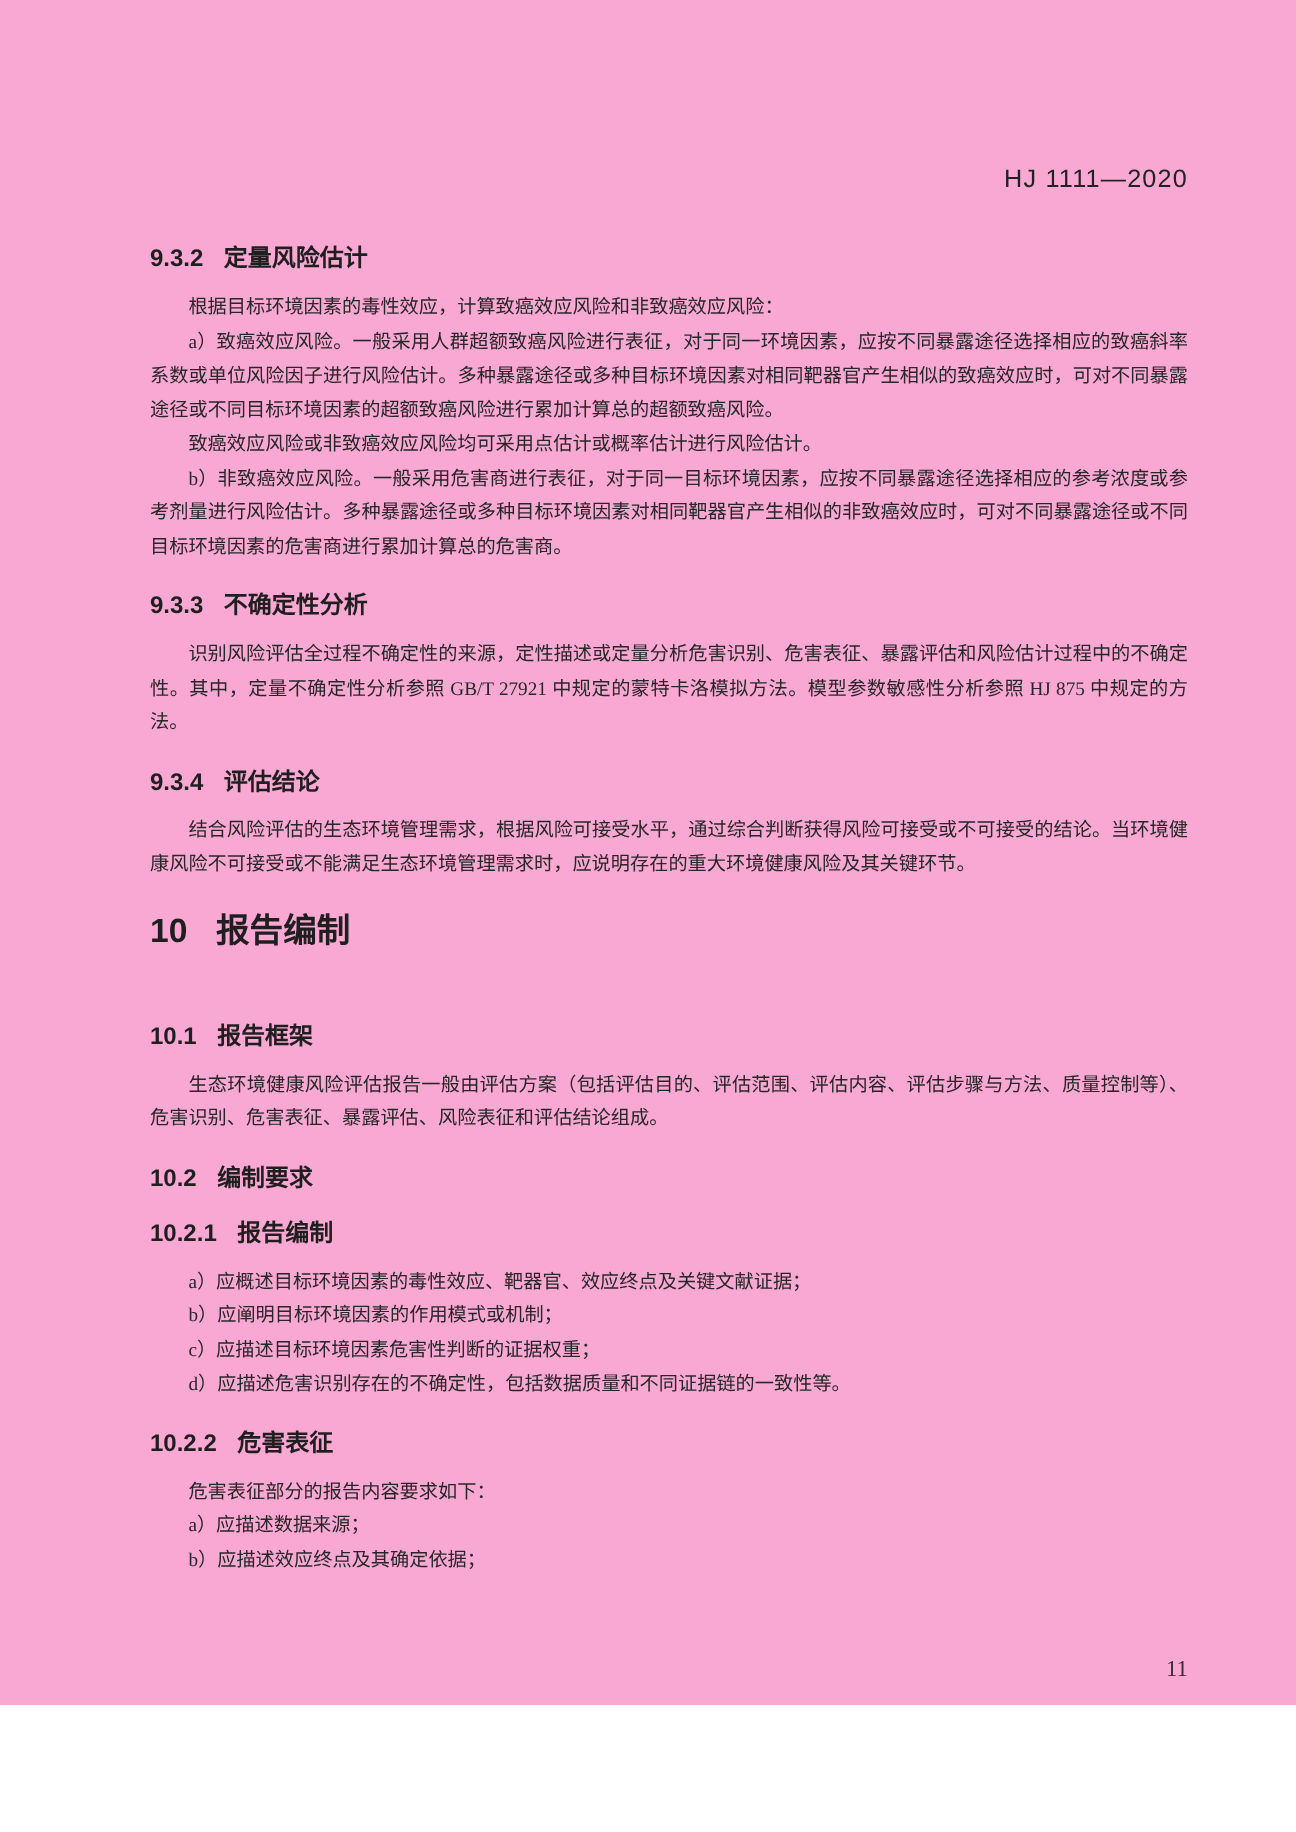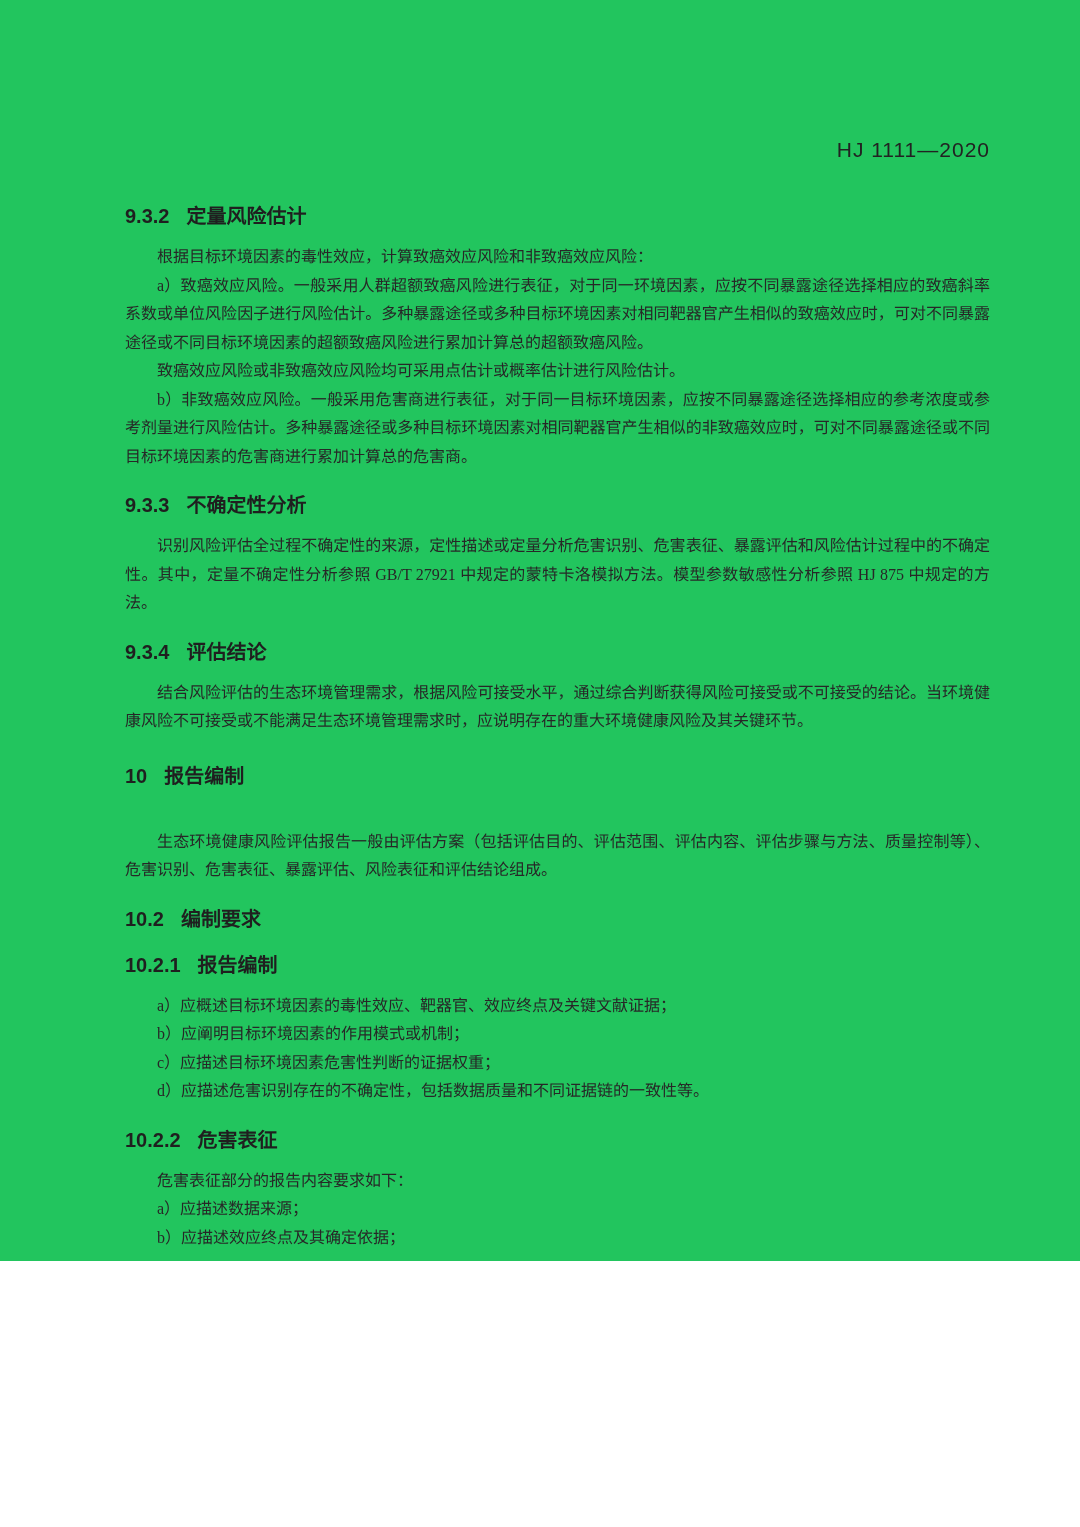--- a/index.html
+++ b/index.html
@@ -3,23 +3,23 @@
 <meta charset="utf-8">
 <style>
   html, body {
     margin: 0;
     padding: 0;
     background: #ffffff;
   }
   .page {
     position: relative;
     width: 1080px;
-    height: 1261px;
+    height: 1421px;
     margin: 0 auto;
-    background: #22c55e;
+    background: #f9a8d4;
     color: #252525;
     box-sizing: border-box;
     padding: 138px 90px 0 125px;
     overflow: hidden;
     font-family: "Liberation Serif", "DejaVu Serif", serif;
   }
   .doc-header {
     text-align: right;
     font-family: "Liberation Sans", "DejaVu Sans", sans-serif;
     font-size: 21px;
@@ -34,42 +34,42 @@
     line-height: 24px;
     margin: 22px 0 15px 0;
     color: #1f1f1f;
   }
   .h-sub.first {
     margin-top: 42px;
   }
   .h-chapter {
     font-family: "Liberation Sans", "DejaVu Sans", sans-serif;
     font-weight: bold;
-    font-size: 20px;
+    font-size: 28px;
     line-height: 24px;
-    margin: 28px 0 40px 0;
+    margin: 28px 0 64px 0;
     color: #1f1f1f;
   }
   .h-num {
     margin-right: 0.85em;
   }
   p.body {
     margin: 0;
     font-size: 16px;
     line-height: 28.5px;
     text-align: justify;
     text-indent: 2em;
     color: #272727;
   }
   .doc-footer {
     position: absolute;
     left: 125px;
     right: 90px;
     top: 1381px;
-    text-align: left;
+    text-align: right;
     font-family: "Liberation Serif", "DejaVu Serif", serif;
     font-size: 19px;
     color: #333333;
   }
 </style>
 </head>
 <body>
 
 <div class="page">
 
@@ -86,20 +86,21 @@
     <p class="body">b）非致癌效应风险。一般采用危害商进行表征，对于同一目标环境因素，应按不同暴露途径选择相应的参考浓度或参考剂量进行风险估计。多种暴露途径或多种目标环境因素对相同靶器官产生相似的非致癌效应时，可对不同暴露途径或不同目标环境因素的危害商进行累加计算总的危害商。</p>
 
     <h3 class="h-sub"><span class="h-num">9.3.3</span><span>不确定性分析</span></h3>
     <p class="body">识别风险评估全过程不确定性的来源，定性描述或定量分析危害识别、危害表征、暴露评估和风险估计过程中的不确定性。其中，定量不确定性分析参照 GB/T 27921 中规定的蒙特卡洛模拟方法。模型参数敏感性分析参照 HJ 875 中规定的方法。</p>
 
     <h3 class="h-sub"><span class="h-num">9.3.4</span><span>评估结论</span></h3>
     <p class="body">结合风险评估的生态环境管理需求，根据风险可接受水平，通过综合判断获得风险可接受或不可接受的结论。当环境健康风险不可接受或不能满足生态环境管理需求时，应说明存在的重大环境健康风险及其关键环节。</p>
 
     <h2 class="h-chapter"><span class="h-num">10</span><span>报告编制</span></h2>
 
+    <h3 class="h-sub"><span class="h-num">10.1</span><span>报告框架</span></h3>
     <p class="body">生态环境健康风险评估报告一般由评估方案（包括评估目的、评估范围、评估内容、评估步骤与方法、质量控制等）、危害识别、危害表征、暴露评估、风险表征和评估结论组成。</p>
 
     <h3 class="h-sub"><span class="h-num">10.2</span><span>编制要求</span></h3>
 
     <h3 class="h-sub"><span class="h-num">10.2.1</span><span>报告编制</span></h3>
     <p class="body">a）应概述目标环境因素的毒性效应、靶器官、效应终点及关键文献证据；</p>
     <p class="body">b）应阐明目标环境因素的作用模式或机制；</p>
     <p class="body">c）应描述目标环境因素危害性判断的证据权重；</p>
     <p class="body">d）应描述危害识别存在的不确定性，包括数据质量和不同证据链的一致性等。</p>
 

